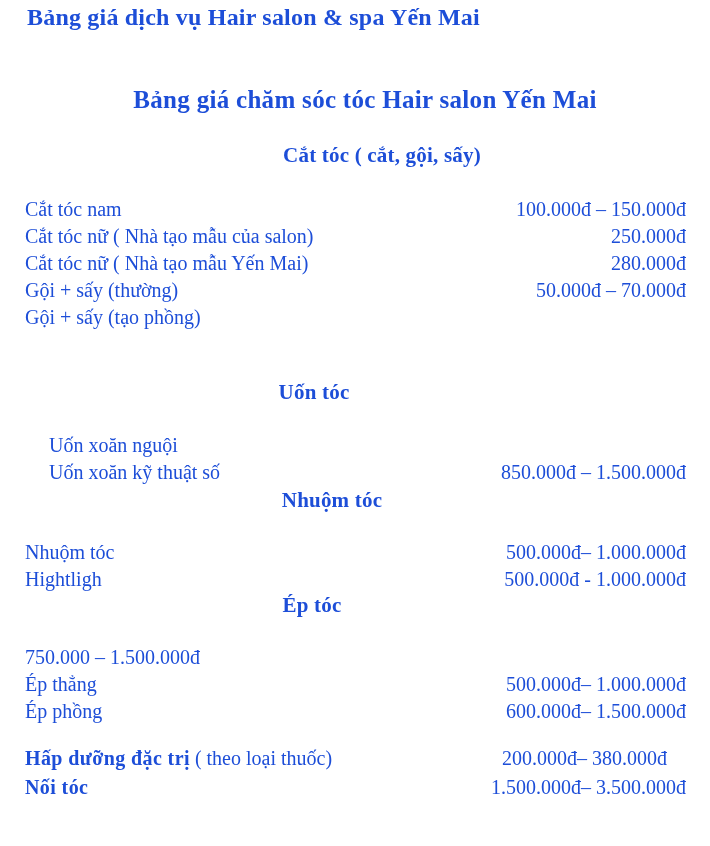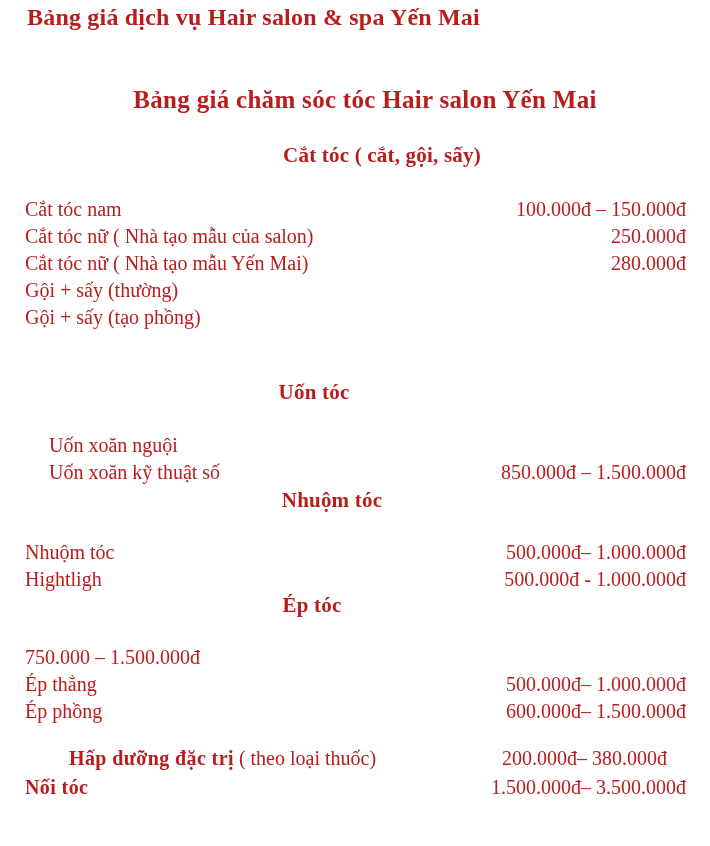--- a/index.html
+++ b/index.html
@@ -5,21 +5,21 @@
   html, body {
     margin: 0;
     padding: 0;
     background: #ffffff;
   }
   .page {
     position: relative;
     width: 710px;
     height: 846px;
     background: #ffffff;
-    color: #b91c1c;
+    color: #1d4ed8;
     font-family: "Liberation Serif", "DejaVu Serif", serif;
     overflow: hidden;
   }
   .doc-title {
     position: absolute;
     top: 4px;
     left: 27px;
     font-size: 24px;
     font-weight: bold;
     letter-spacing: 0.2px;
@@ -63,21 +63,21 @@
   .row {
     display: flex;
     justify-content: space-between;
     align-items: flex-end;
     padding: 0 24px 0 25px;
     font-size: 20px;
     line-height: 27px;
     white-space: nowrap;
   }
   .extra { position: absolute; left: 0; right: 0; }
-  .extra.x-hap { top: 745px; margin-left: 44px; }
+  .extra.x-hap { top: 745px; }
   .extra.x-noi { top: 774px; }
   .extra .label-bold {
     font-weight: bold;
     letter-spacing: 0.4px;
   }
   .extra.x-hap .price { margin-right: 19px; }
   .label { text-align: left; }
   .price { text-align: right; }
 </style>
 </head>
@@ -98,20 +98,21 @@
     <div class="row">
       <span class="label">Cắt tóc nữ ( Nhà tạo mẫu của salon)</span>
       <span class="price">250.000đ</span>
     </div>
     <div class="row">
       <span class="label">Cắt tóc nữ ( Nhà tạo mẫu Yến Mai)</span>
       <span class="price">280.000đ</span>
     </div>
     <div class="row">
       <span class="label">Gội + sấy (thường)</span>
+      <span class="price">50.000đ – 70.000đ</span>
     </div>
     <div class="row">
       <span class="label">Gội + sấy (tạo phồng)</span>
     </div>
   </div>
 
   <div class="sec-heading h-uon">Uốn tóc</div>
   <div class="rows r-uon">
     <div class="row">
       <span class="label">Uốn xoăn nguội</span>

